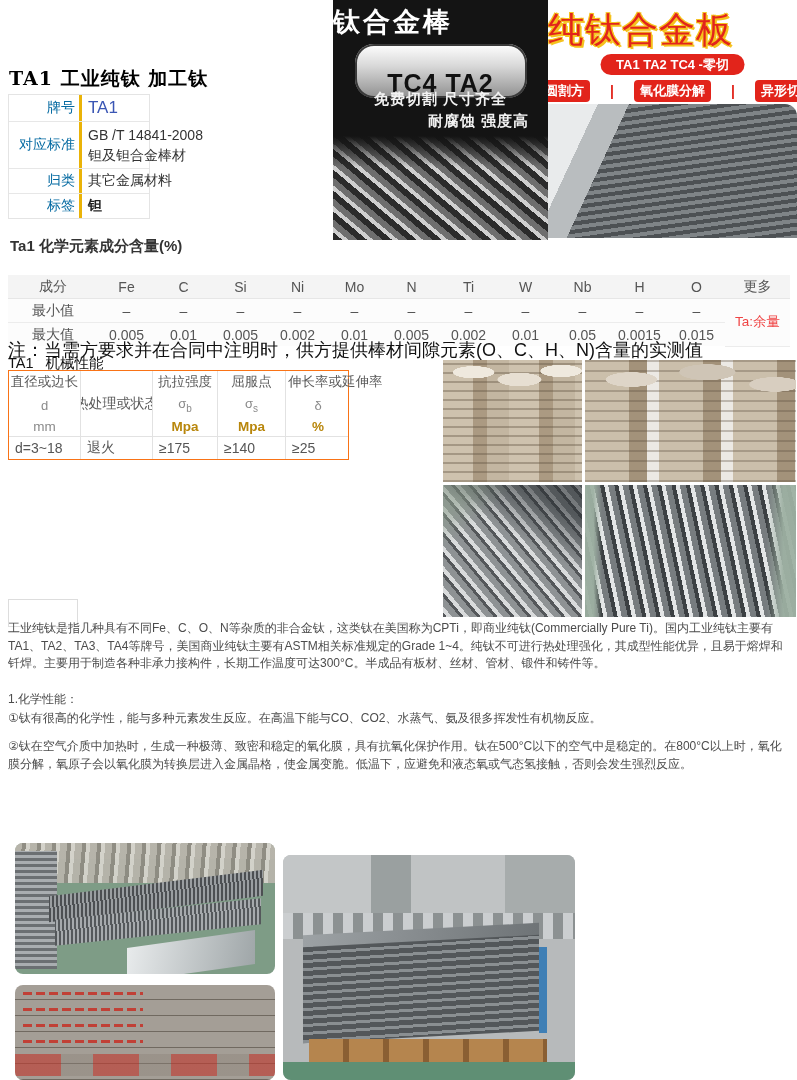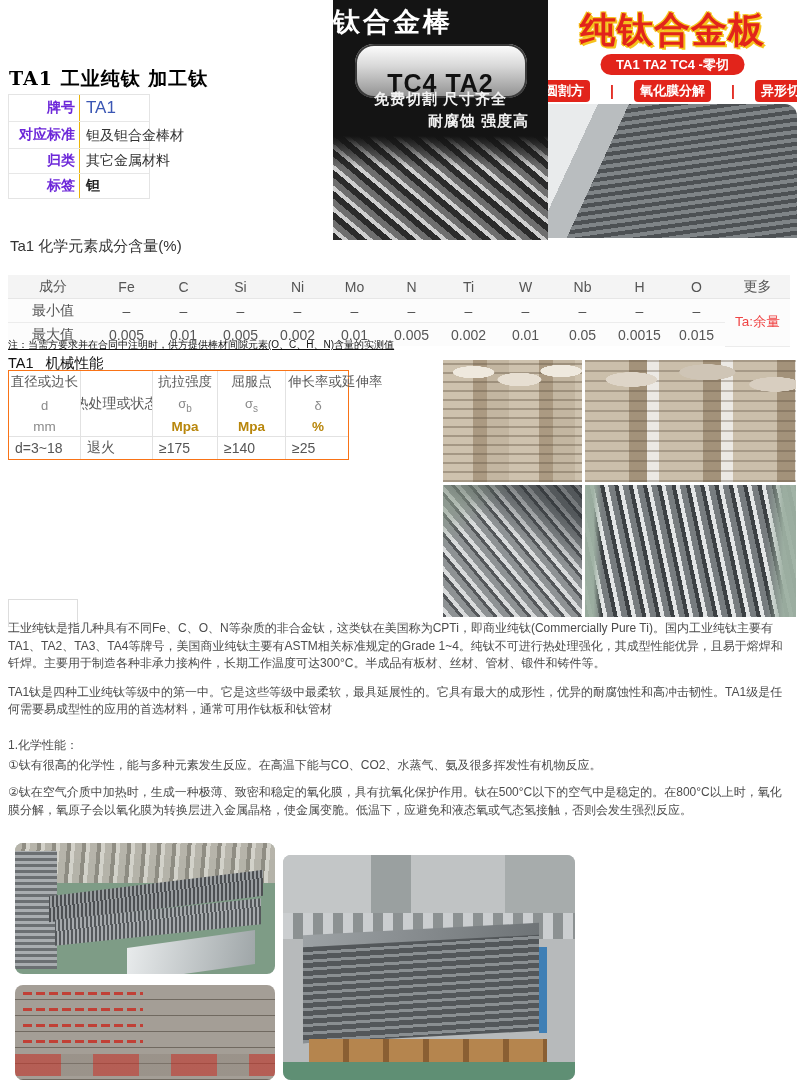--- a/index.html
+++ b/index.html
@@ -5,21 +5,21 @@
   html,body{margin:0;padding:0;background:#fff;}
   .page{position:relative;width:797px;height:1080px;background:#fff;overflow:hidden;
         font-family:"Liberation Sans","DejaVu Sans",sans-serif;color:#333;}
 
   
   .title{position:absolute;left:9px;top:66px;font-size:19px;font-weight:600;color:#000;
          font-family:"DejaVu Serif",serif;letter-spacing:1px;white-space:nowrap;}
   .info-table{position:absolute;left:8px;top:94px;width:140px;border:1px solid #e4e4e4;background:#fff;font-size:14px;}
   .info-row{display:flex;border-bottom:1px solid #e7e7e7;}
   .info-row:last-child{border-bottom:none;}
-  .info-label{flex:none;width:66px;border-right:1px solid #eab308;font-weight:bold;color:#6d28d9;
+  .info-label{flex:none;width:66px;border-right:3px solid #eab308;font-weight:normal;color:#0369a1;
               display:flex;align-items:center;justify-content:flex-end;padding:3px 4px 3px 0;}
   .info-value{padding:3px 0 3px 6px;white-space:nowrap;color:#333;display:flex;flex-direction:column;justify-content:center;}
   .grade-link{color:#3a56b4;font-size:17px;text-decoration:none;cursor:pointer;}
   .std-line{white-space:nowrap;line-height:20px;}
 
   
   .rod-ad{position:absolute;left:333px;top:0;width:215px;height:240px;background:#141414;overflow:hidden;cursor:pointer;}
   .rod-ad-title{position:absolute;left:0;top:4px;width:100%;text-align:left;color:#fff;
                 font-size:27px;font-weight:bold;letter-spacing:3px;}
   .rod-ad-pill{position:absolute;left:50%;top:44px;transform:translateX(-50%);width:172px;height:54px;border-radius:19px;
@@ -27,42 +27,42 @@
                display:flex;align-items:flex-end;justify-content:center;box-shadow:0 0 0 2px #3a3a3a inset;}
   .rod-ad-pill span{font-size:25px;font-weight:800;color:#111;letter-spacing:1px;}
   .rod-ad-line1{position:absolute;left:0;top:90px;width:100%;text-align:center;color:#f2f2f2;font-size:15px;font-weight:bold;letter-spacing:1px;}
   .rod-ad-line2{position:absolute;left:0;top:112px;width:100%;text-align:center;color:#f2f2f2;font-size:15px;font-weight:bold;letter-spacing:1px;margin-left:38px;}
   .rod-ad-photo{position:absolute;left:0;bottom:0;width:215px;height:104px;
                 background-image:linear-gradient(180deg,#141414 0%,rgba(20,20,20,0) 30%),
                 repeating-linear-gradient(40deg,#2b2b2b 0 6px,#cfcfcf 6px 10px,#6e6e6e 10px 16px);}
 
   
   .plate-ad{position:absolute;left:548px;top:0;width:249px;height:238px;background:#fff;overflow:hidden;cursor:pointer;}
-  .plate-ad-title{position:absolute;left:0;top:6px;width:100%;text-align:center;color:#e2241b;font-size:36px;font-weight:700;
+  .plate-ad-title{position:absolute;left:0;top:6px;width:100%;text-align:left;color:#e2241b;font-size:36px;font-weight:400;
                   letter-spacing:1px;
                   text-shadow:-1px -1px 0 #f5c21d,1px -1px 0 #f5c21d,-1px 1px 0 #f5c21d,1px 1px 0 #f5c21d,2px 2px 0 #f5c21d;}
   .plate-ad-pill{position:absolute;left:50%;top:54px;transform:translateX(-50%);background:#e2241b;color:#fff;
                  border-radius:11px;height:21px;line-height:21px;padding:0 16px;font-size:13px;font-weight:bold;white-space:nowrap;}
   .plate-ad-tags{position:absolute;left:0;top:80px;width:100%;display:flex;justify-content:center;align-items:center;gap:20px;}
   .plate-tag{background:#e2241b;color:#fff;font-size:13px;font-weight:bold;border-radius:4px;padding:2px 6px;white-space:nowrap;}
   .plate-sep{color:#e2241b;font-weight:bold;font-size:14px;}
   .plate-ad-photo{position:absolute;left:0;top:104px;width:249px;height:134px;border-radius:0 12px 0 0;background-color:#62666a;
                   background-image:linear-gradient(115deg,#e9ebec 0 16%,#b9bdbf 16% 26%,rgba(0,0,0,0) 26%),
                   repeating-linear-gradient(172deg,#4d5154 0 4px,#7f8487 4px 8px);}
 
   
-  .comp-heading{position:absolute;left:10px;top:237px;font-size:15px;color:#333;}
+  .comp-heading{position:absolute;left:10px;top:237px;font-size:15px;color:#333;font-weight:bold;}
   .comp-table{position:absolute;left:8px;top:275px;width:782px;border-collapse:collapse;table-layout:fixed;
               font-size:14px;color:#555;}
   .comp-table th{background:#f4f4f4;font-weight:normal;height:21px;text-align:center;border-bottom:1px solid #e6e6e6;}
   .comp-table td{height:21px;text-align:center;background:#fcfcfc;}
   .comp-table tr.ct-min td{border-bottom:1px solid #ececec;}
   .ct-balance{font-size:13.5px;color:#ef4444;}
   .more-link{cursor:pointer;color:#555;}
-  .footnote{position:absolute;left:8px;top:338px;font-size:10px;color:#111;white-space:nowrap;text-decoration:underline;}
+  .footnote{position:absolute;left:8px;top:338px;font-size:18px;color:#111;white-space:nowrap;}
   .mech-heading{position:absolute;left:8px;top:354px;font-size:14.5px;color:#111;white-space:pre;}
 
   
   .mech-table{position:absolute;left:8px;top:370px;width:339px;border:1px solid #f97316;
               display:grid;grid-template-columns:72px 72px 65px 68px 62px;grid-template-rows:66px 22px;background:#fff;}
   .mech-cell{border-right:1px solid #e2e2e2;position:relative;}
   .mech-cell.last{border-right:none;}
   .mech-head{display:flex;flex-direction:column;justify-content:space-between;align-items:center;
              padding:2px 0;border-bottom:1px solid #e2e2e2;font-size:13.5px;color:#5a5a5a;}
   .mech-head .mtitle{white-space:nowrap;}
@@ -153,20 +153,21 @@
   <div class="info-table">
     <div class="info-row">
       <div class="info-label">牌号</div>
       <div class="info-value">
           <span class="grade-link">TA1</span>
         </div>
     </div>
     <div class="info-row">
       <div class="info-label">对应标准</div>
       <div class="info-value">
+        <span class="std-line">GB /T 14841-2008</span>
         <span class="std-line">钽及钽合金棒材</span>
       </div>
     </div>
     <div class="info-row">
       <div class="info-label">归类</div>
       <div class="info-value">
           <span>其它金属材料</span>
         </div>
     </div>
     <div class="info-row">
@@ -303,21 +304,20 @@
   <div class="photo-grid">
     <div class="ph ph-discs1"></div>
     <div class="ph ph-discs2"></div>
     <div class="ph ph-rods1"></div>
     <div class="ph ph-rods2"></div>
   </div>
 
   <div class="placeholder-box"></div>
   <div class="intro">
     <p class="p1">工业纯钛是指几种具有不同Fe、C、O、N等杂质的非合金钛，这类钛在美国称为CPTi，即商业纯钛(Commercially Pure Ti)。国内工业纯钛主要有TA1、TA2、TA3、TA4等牌号，美国商业纯钛主要有ASTM相关标准规定的Grade 1~4。纯钛不可进行热处理强化，其成型性能优异，且易于熔焊和钎焊。主要用于制造各种非承力接构件，长期工作温度可达300°C。半成品有板材、丝材、管材、锻件和铸件等。</p>
-    <p class="p2">TA1钛是四种工业纯钛等级中的第一中。它是这些等级中最柔软，最具延展性的。它具有最大的成形性，优异的耐腐蚀性和高冲击韧性。TA1级是任何需要易成型性的应用的首选材料，通常可用作钛板和钛管材</p>
     <p class="chem-h">1.化学性能：</p>
     <p class="chem1">①钛有很高的化学性，能与多种元素发生反应。在高温下能与CO、CO2、水蒸气、氨及很多挥发性有机物反应。</p>
     <p class="chem2">②钛在空气介质中加热时，生成一种极薄、致密和稳定的氧化膜，具有抗氧化保护作用。钛在500°C以下的空气中是稳定的。在800°C以上时，氧化膜分解，氧原子会以氧化膜为转换层进入金属晶格，使金属变脆。低温下，应避免和液态氧或气态氢接触，否则会发生强烈反应。</p>
   </div>
 
   <div class="photoA">
     <div class="pA-rods"></div>
     <div class="pA-pile"></div>
     <div class="pA-stack1"></div>
     <div class="pA-stack2"></div>

